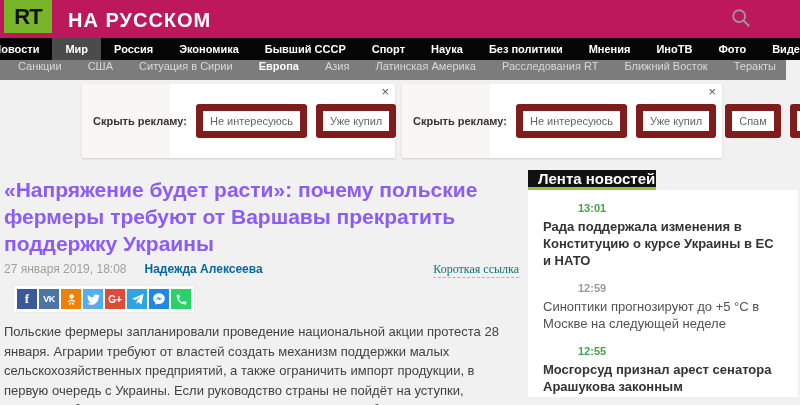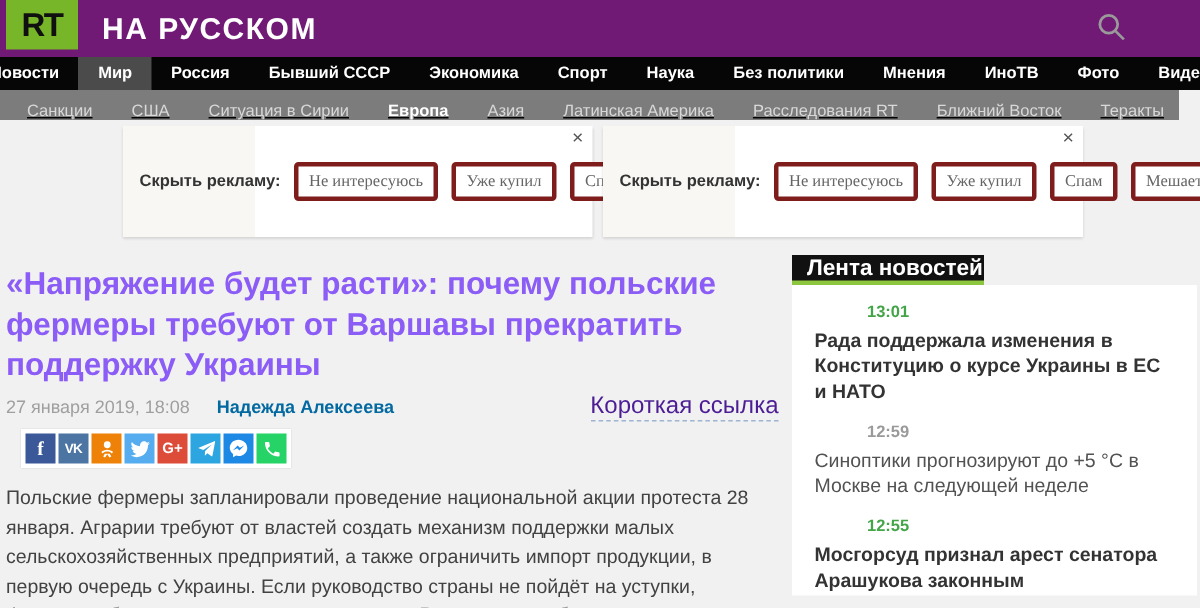--- a/index.html
+++ b/index.html
@@ -1,66 +1,66 @@
 <!DOCTYPE html>
 <html><head>
 <meta charset="utf-8">
 <style>
   * { margin:0; padding:0; box-sizing:border-box; }
   html,body { width:800px; height:405px; overflow:hidden; background:#f1f1f1;
     font-family:"Liberation Sans","DejaVu Sans",sans-serif; }
 
   
-  .header { position:absolute; left:0; top:0; width:800px; height:38px; background:#701a75; }
+  .header { position:absolute; left:0; top:0; width:800px; height:38px; background:#be185d; }
   .logo { position:absolute; left:4px; top:0; width:48px; height:33px; background:#77b529;
     color:#101010; font-weight:bold; font-size:22px; display:flex; align-items:center;
     justify-content:center; letter-spacing:-1px; cursor:pointer; }
   .sitename { position:absolute; left:68px; top:9px; color:#fff; font-size:20px;
     font-weight:bold; letter-spacing:1px; }
   .search { position:absolute; right:48px; top:7px; width:22px; height:22px; cursor:pointer; }
 
   
   .nav1 { position:absolute; left:0; top:38px; width:800px; height:22px; background:#060606;
     display:flex; align-items:stretch; justify-content:center; padding:0 18px; }
   .nav1 a { color:#fff; font-size:11px; font-weight:bold; text-decoration:none;
     display:flex; align-items:center; padding:0 13px; white-space:nowrap; }
   .nav1 a.active { background:#4b4b4b; }
 
   
   .nav2 { position:absolute; left:0; top:60px; width:786px; height:20px; background:#7c7c7c;
-    display:flex; align-items:flex-end; padding:0 18px; gap:26px;text-decoration:underline; }
+    display:flex; align-items:flex-start; padding:0 18px; gap:26px; }
   .nav2 a { color:#d8d8d8; font-size:11px; text-decoration:none; white-space:nowrap; }
   .nav2 a.active { color:#fff; font-weight:bold; }
 
   
   .page { position:absolute; left:0; top:80px; width:800px; height:325px; background:#f1f1f1; overflow:hidden; }
 
   
   .ad { position:absolute; top:4px; height:74px; background:#fff;
     box-shadow:0 1px 2px rgba(0,0,0,.14); }
   .ad1 { left:82px; width:313px; }
   .ad2 { left:402px; width:320px; }
   .ad .ghost { position:absolute; left:0; top:0; width:88px; height:74px; background:#f8f7f3; }
   .ad .close { position:absolute; right:6px; top:1px; color:#555; font-size:13px;
     cursor:pointer; line-height:14px; }
   .ad .row { position:absolute; left:11px; top:0; height:74px; display:flex;
     align-items:center; gap:9px; }
   .ad .hide-label { font-size:11px; font-weight:bold; color:#333; white-space:nowrap; }
-  .ad .btn { font-size:11px; color:#666; background:#fff; border:3px solid #7f1d1d;
-    border-radius:3px; padding:4px 7px; white-space:nowrap; cursor:pointer;font-family:Liberation Serif, serif; }
+  .ad .btn { font-size:11px; color:#666; background:#fff; border:7px solid #7f1d1d;
+    border-radius:3px; padding:4px 7px; white-space:nowrap; cursor:pointer; }
 
   
   .headline { position:absolute; left:4px; top:96px; width:516px; font-size:21px;
     line-height:27px; font-weight:bold; color:#8b5cf6; }
   .byline { position:absolute; left:4px; top:182px; width:515px; display:flex;
     align-items:baseline; }
   .date { font-size:12px; color:#9f9f9f; margin-right:18px; }
   .author { font-size:12px; font-weight:bold; color:#0369a1; }
-  .shortlink { margin-left:auto; font-size:16px; color:#4c1d95; text-decoration:none;
-    border-bottom:1px dashed #9db4d2; cursor:pointer; }
+  .shortlink { margin-left:auto; font-size:12px; color:#0f766e; text-decoration:none;
+    border-bottom:1px dashed #9db4d2; cursor:pointer;font-family:Liberation Serif, serif; }
 
   .share { position:absolute; left:14px; top:206px; background:#fff; padding:3px;
     display:flex; gap:2px; box-shadow:0 0 1px rgba(0,0,0,.15); }
   .share a { width:20px; height:20px; display:flex; align-items:center; justify-content:center;
     color:#fff; font-weight:bold; text-decoration:none; cursor:pointer; }
   .share .tf { font-size:13px; font-family:"Liberation Serif",serif; }
   .share .tvk { font-size:9px; letter-spacing:-.5px; }
   .share .tg { font-size:10px; }
 
   .body-text { position:absolute; left:4px; top:242px; width:516px; font-size:13px;
@@ -91,22 +91,22 @@
       <circle cx="10" cy="10" r="6.5" fill="none" stroke="#9a9a9a" stroke-width="2"></circle>
       <line x1="15" y1="15" x2="21" y2="21" stroke="#9a9a9a" stroke-width="2"></line>
     </svg>
   </div>
 </div>
 
 <div class="nav1">
   <a>Новости</a>
   <a class="active">Мир</a>
   <a>Россия</a>
+  <a>Экономика</a>
   <a>Бывший СССР</a>
-  <a>Экономика</a>
   <a>Спорт</a>
   <a>Наука</a>
   <a>Без политики</a>
   <a>Мнения</a>
   <a>ИноТВ</a>
   <a>Фото</a>
   <a>Видео</a>
 </div>
 
 <div class="nav2">

